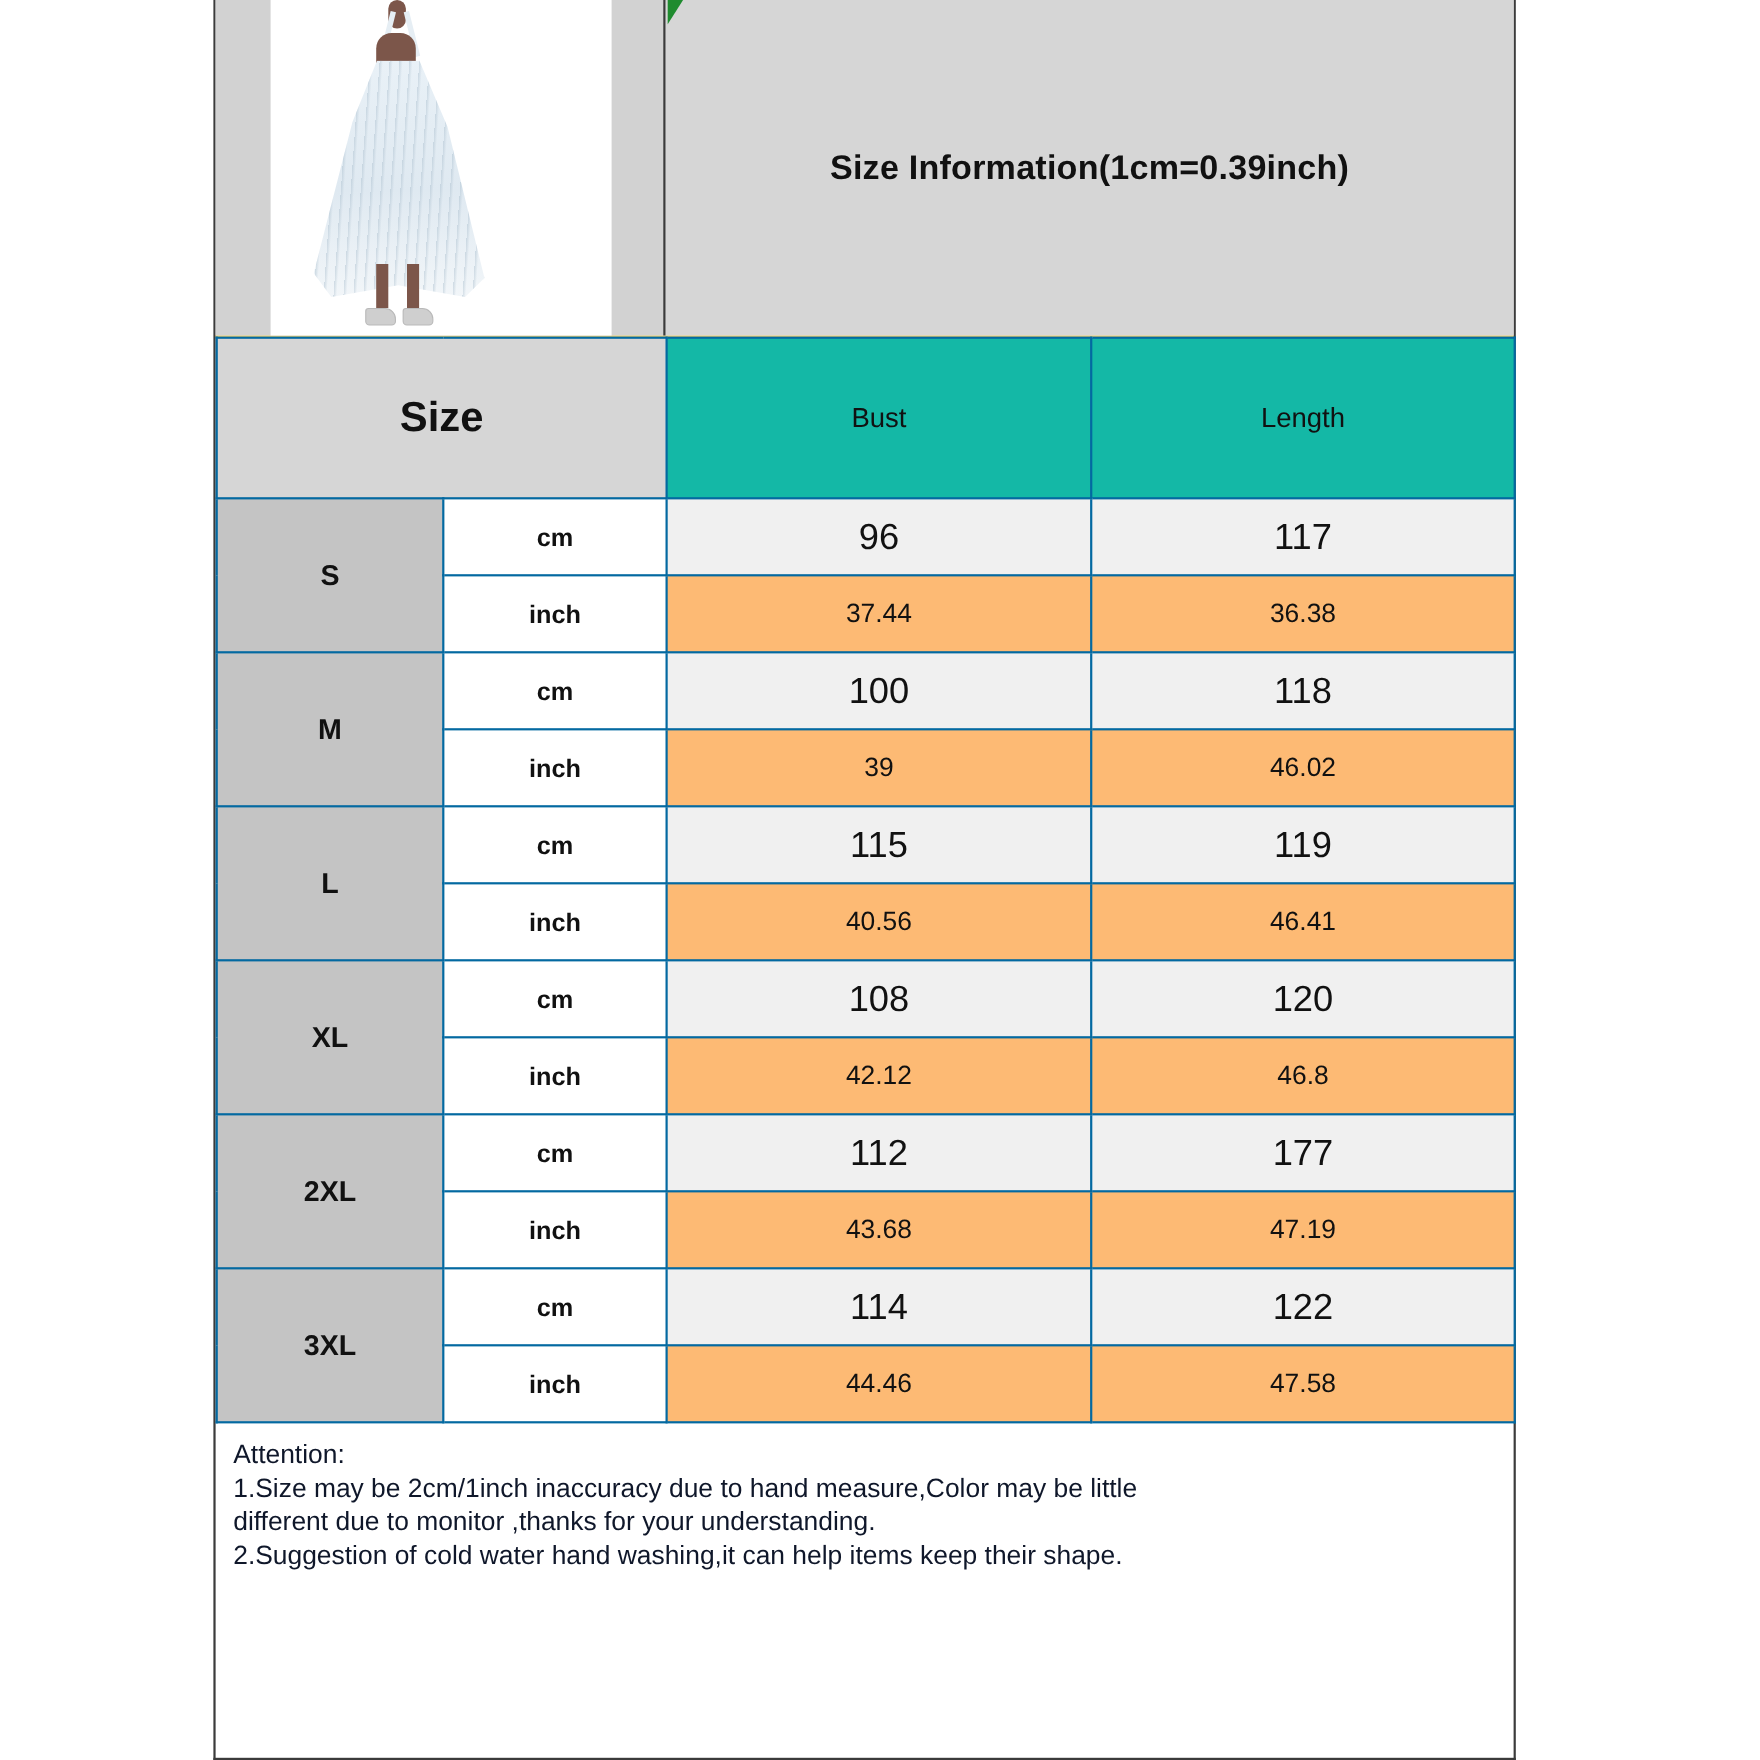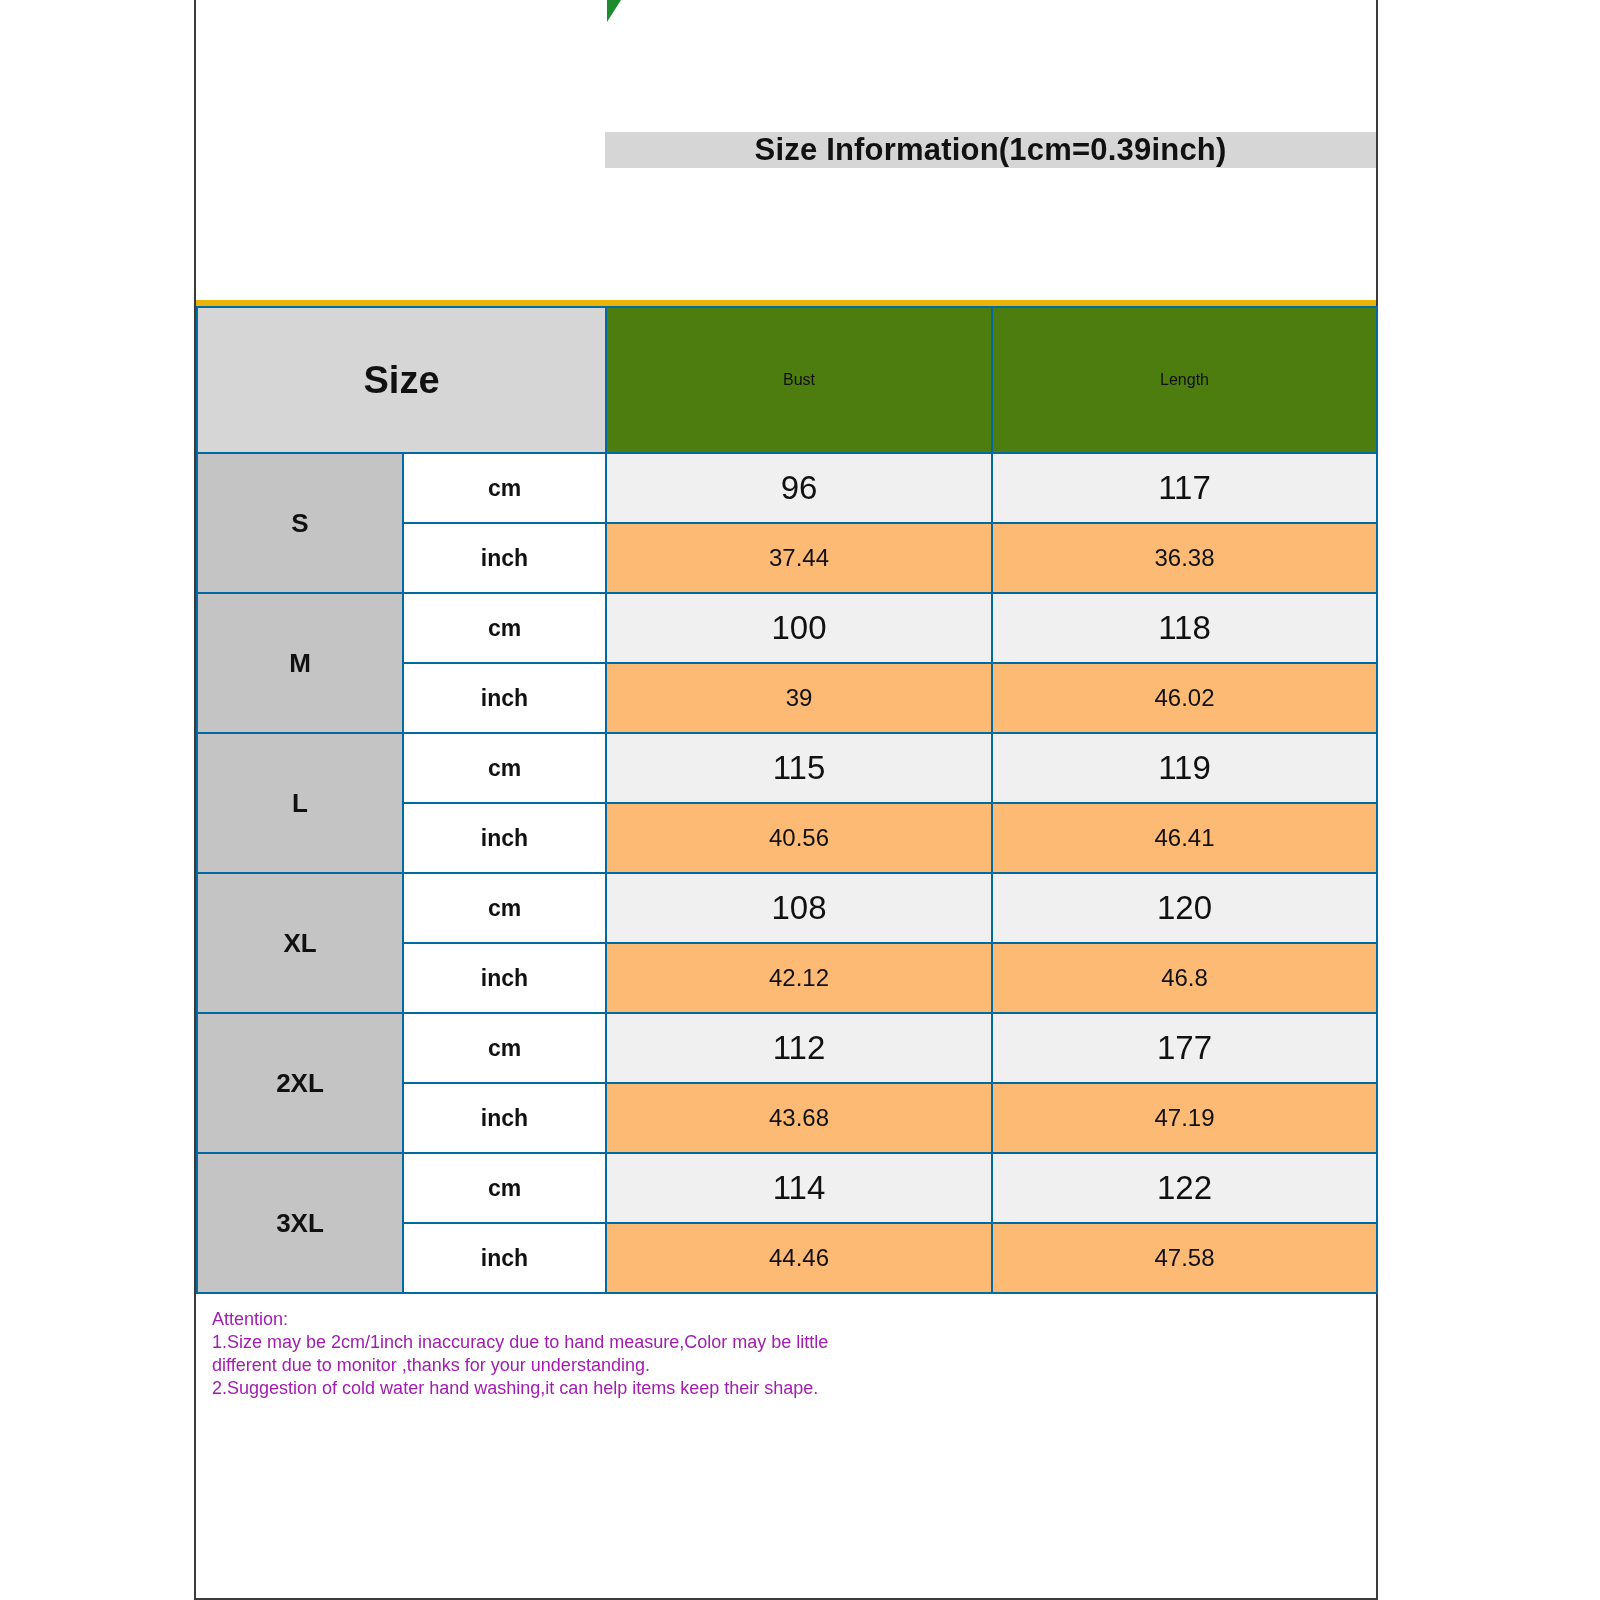--- a/index.html
+++ b/index.html
@@ -30,22 +30,21 @@
     border-top: none;
     box-sizing: border-box;
     background: #ffffff;
   }
 
   
   .top-row {
     display: flex;
     height: 306px;
     box-sizing: border-box;
-    border-bottom: 6px solid #eab308;
-    align-items: center;
+    border-bottom: 1px solid #eab308;
   }
   .photo-cell {
     width: 409px;
     box-sizing: border-box;
     border-right: 2px solid #3b3b3b;
     background: #d2d2d2;
     position: relative;
     overflow: hidden;
   }
   .photo-inner {
@@ -158,22 +157,22 @@
   .col-bust { width: 386px; }
   .col-length { width: 385px; }
 
   th.head-size {
     background: #d6d6d6;
     font-size: 38px;
     font-weight: bold;
     height: 146px;
   }
   th.head-metric {
-    background: #4d7c0f;
-    font-size: 16px;
+    background: #14b8a6;
+    font-size: 25px;
     font-weight: normal;
     height: 146px;
   }
   td.size-label {
     background: #c4c4c4;
     font-size: 26px;
     font-weight: bold;
     height: 140px;
   }
   td.unit-cell {
@@ -190,23 +189,23 @@
   td.val-inch {
     background: #fdba74;
     font-size: 24px;
     height: 70px;
   }
 
   
   .attention {
     box-sizing: border-box;
     padding: 14px 14px 10px 16px;
-    font-size: 18px;
+    font-size: 24px;
     line-height: 1.28;
-    color: #a21caf;
+    color: #0f172a;
   }
   .attention div { white-space: nowrap; }
 </style>
 </head>
 <body>
 
 <div class="page">
   <div class="chart-wrap">
 
     <div class="top-row">

